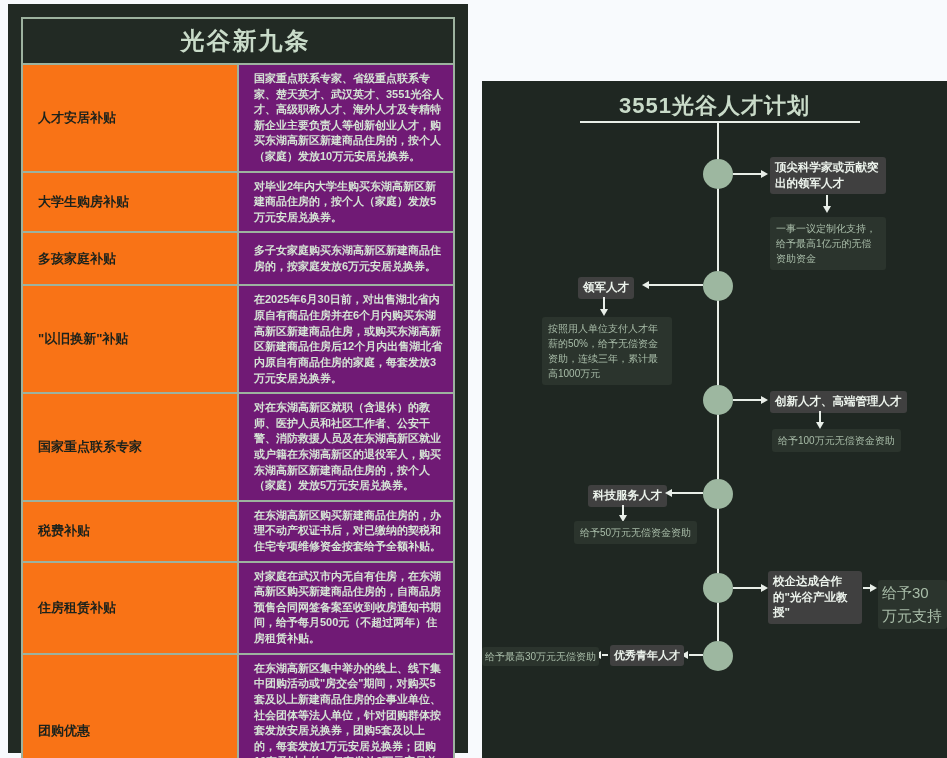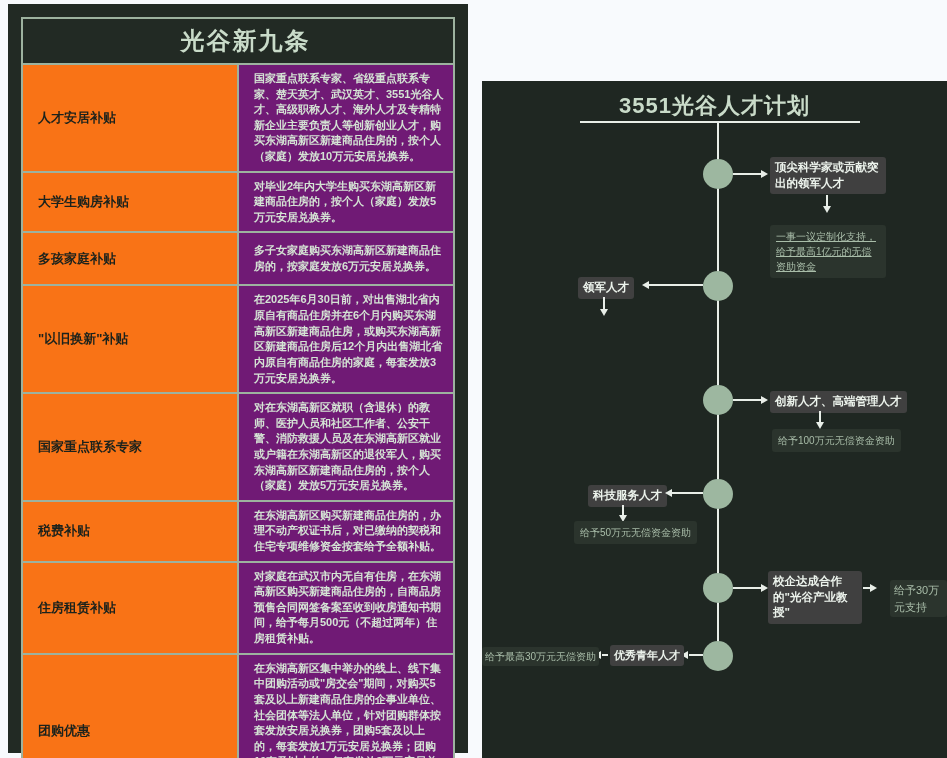--- a/index.html
+++ b/index.html
@@ -120,48 +120,49 @@
   <div class="tl-circle" style="top:304px;"></div>
   <div class="tl-circle" style="top:398px;"></div>
   <div class="tl-circle" style="top:492px;"></div>
   <div class="tl-circle" style="top:560px;"></div>
 
   <div class="tl-line" style="left:251px; top:92px; width:28px; height:2px;"></div>
   <div class="ah ah-right" style="left:279px; top:89px;"></div>
   <div class="tl-label" style="left:288px; top:76px; width:116px;">顶尖科学家或贡献突出的领军人才</div>
   <div class="tl-line" style="left:344px; top:114px; width:2px; height:11px;"></div>
   <div class="ah ah-down" style="left:341px; top:125px;"></div>
-  <div class="tl-detail" style="left:288px; top:144px; width:116px;text-decoration:underline;">一事一议定制化支持，给予最高1亿元的无偿资助资金</div>
+  <div class="tl-detail" style="left:288px; top:136px; width:116px;">一事一议定制化支持，给予最高1亿元的无偿资助资金</div>
 
   <div class="tl-label" style="left:96px; top:196px;">领军人才</div>
   <div class="ah ah-left" style="left:160px; top:200px;"></div>
   <div class="tl-line" style="left:167px; top:203px; width:54px; height:2px;"></div>
   <div class="tl-line" style="left:121px; top:216px; width:2px; height:12px;"></div>
   <div class="ah ah-down" style="left:118px; top:228px;"></div>
+  <div class="tl-detail" style="left:60px; top:236px; width:130px;">按照用人单位支付人才年薪的50%，给予无偿资金资助，连续三年，累计最高1000万元</div>
 
   <div class="tl-line" style="left:251px; top:318px; width:28px; height:2px;"></div>
   <div class="ah ah-right" style="left:279px; top:315px;"></div>
   <div class="tl-label" style="left:288px; top:310px;">创新人才、高端管理人才</div>
   <div class="tl-line" style="left:337px; top:330px; width:2px; height:11px;"></div>
   <div class="ah ah-down" style="left:334px; top:341px;"></div>
   <div class="tl-detail" style="left:290px; top:348px;">给予100万元无偿资金资助</div>
 
   <div class="tl-label" style="left:106px; top:404px;">科技服务人才</div>
   <div class="ah ah-left" style="left:183px; top:408px;"></div>
   <div class="tl-line" style="left:190px; top:411px; width:31px; height:2px;"></div>
   <div class="tl-line" style="left:140px; top:424px; width:2px; height:10px;"></div>
   <div class="ah ah-down" style="left:137px; top:434px;"></div>
   <div class="tl-detail" style="left:92px; top:440px;">给予50万元无偿资金资助</div>
 
   <div class="tl-line" style="left:251px; top:506px; width:28px; height:2px;"></div>
   <div class="ah ah-right" style="left:279px; top:503px;"></div>
   <div class="tl-label" style="left:286px; top:490px; width:94px;">校企达成合作的"光谷产业教授"</div>
   <div class="tl-line" style="left:381px; top:506px; width:7px; height:2px;"></div>
   <div class="ah ah-right" style="left:388px; top:503px;"></div>
-  <div class="tl-detail" style="left:408px; top:499px; font-size:11px; padding:2px 4px;">给予30万元支持</div>
+  <div class="tl-detail" style="left:396px; top:499px; font-size:15px; padding:2px 4px;">给予30万元支持</div>
 
   <div class="tl-line" style="left:207px; top:573px; width:14px; height:2px;"></div>
   <div class="ah ah-left" style="left:199px; top:570px;"></div>
   <div class="tl-label" style="left:128px; top:564px; font-size:11px; padding:3px 4px;">优秀青年人才</div>
   <div class="tl-line" style="left:120px; top:573px; width:6px; height:2px;"></div>
   <div class="ah ah-left" style="left:112px; top:570px;"></div>
   <div class="tl-detail" style="left:0; top:566px; font-size:10px; padding:2px 3px; white-space:nowrap;">给予最高30万元无偿资助</div>
 </div>
 
 </body></html>

